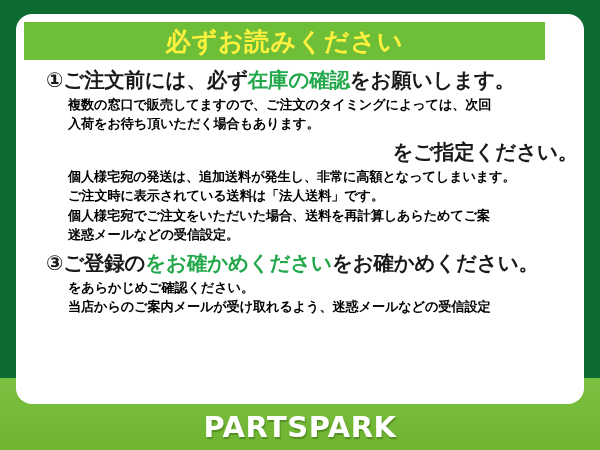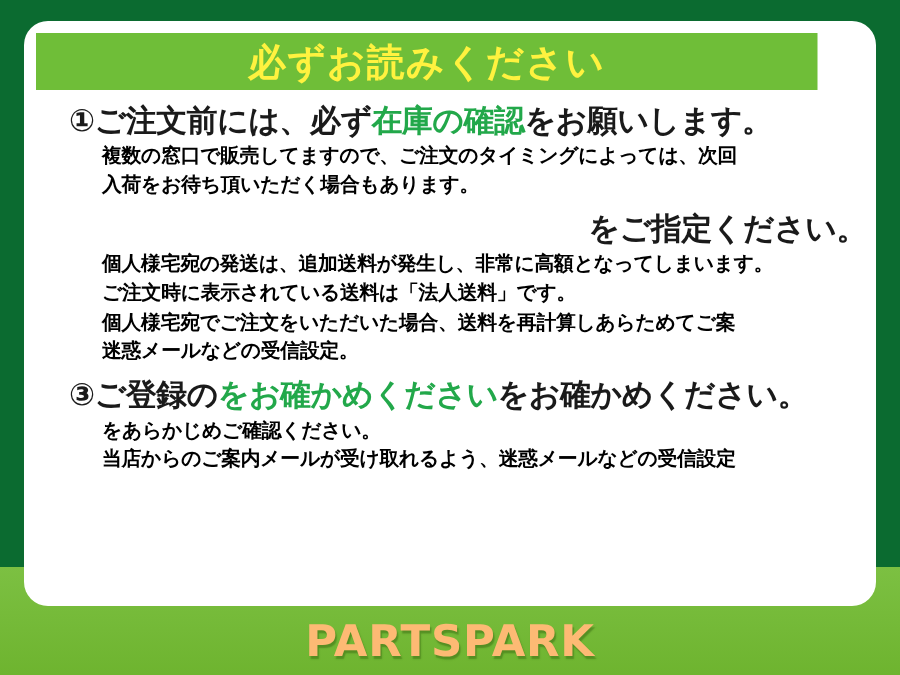--- a/index.html
+++ b/index.html
@@ -107,21 +107,21 @@
   #brand {
     position: absolute;
     left: 0;
     right: 0;
     bottom: 6px;
     text-align: center;
   }
   #brand-text {
     font-size: 29px;
     font-weight: bold;
-    color: #fdba74;
+    color: #ffffff;
     letter-spacing: 0.5px;
     text-shadow: 1px 2px 1px rgba(60, 110, 20, 0.55);
     text-align: right;
   }
 </style>
 </head>
 <body>
 
 <div id="notice-card">
 

